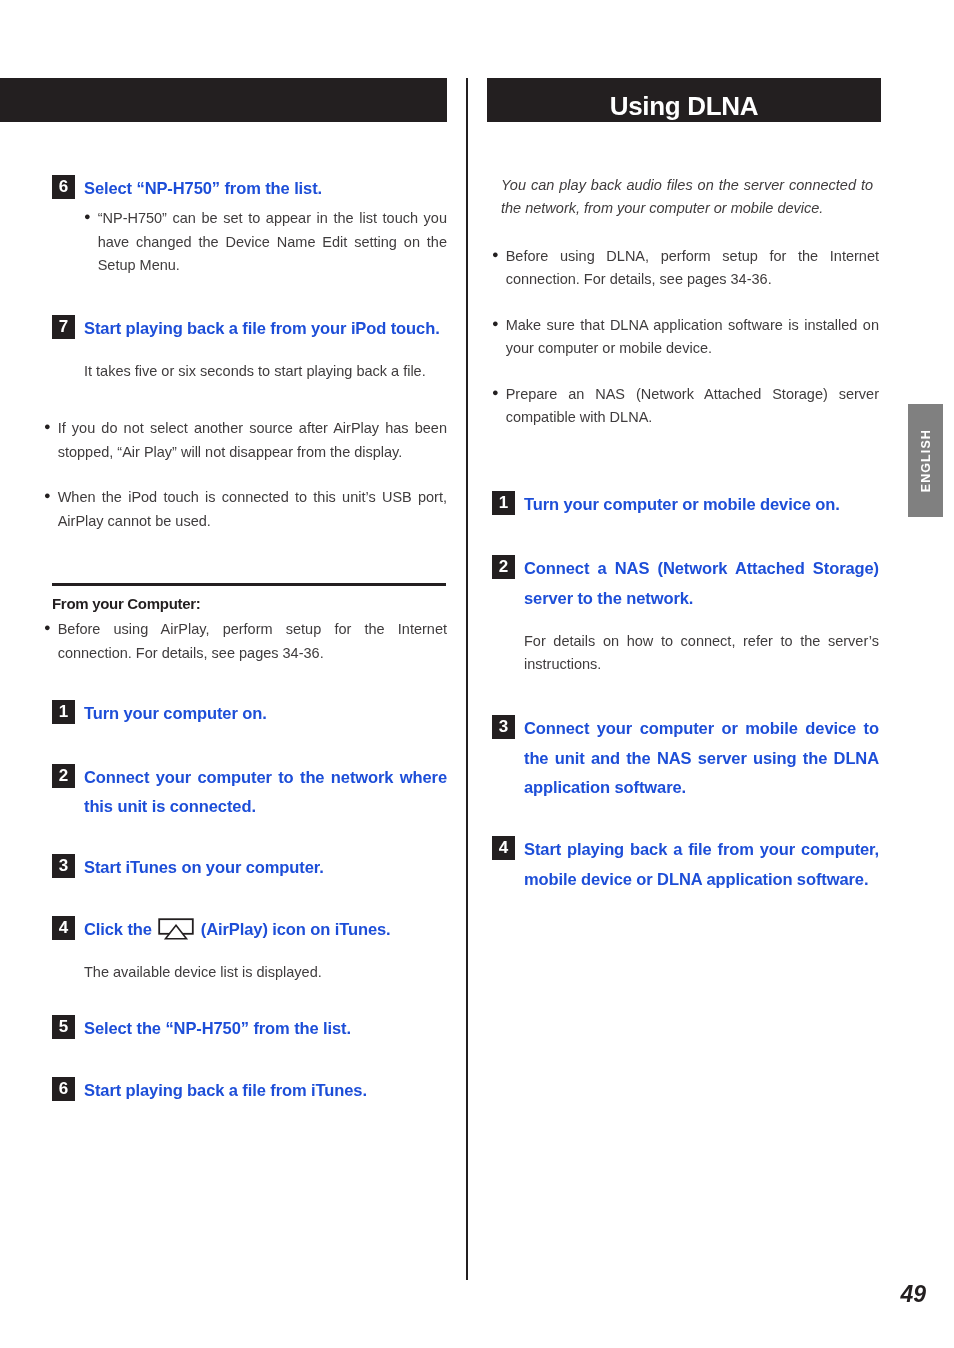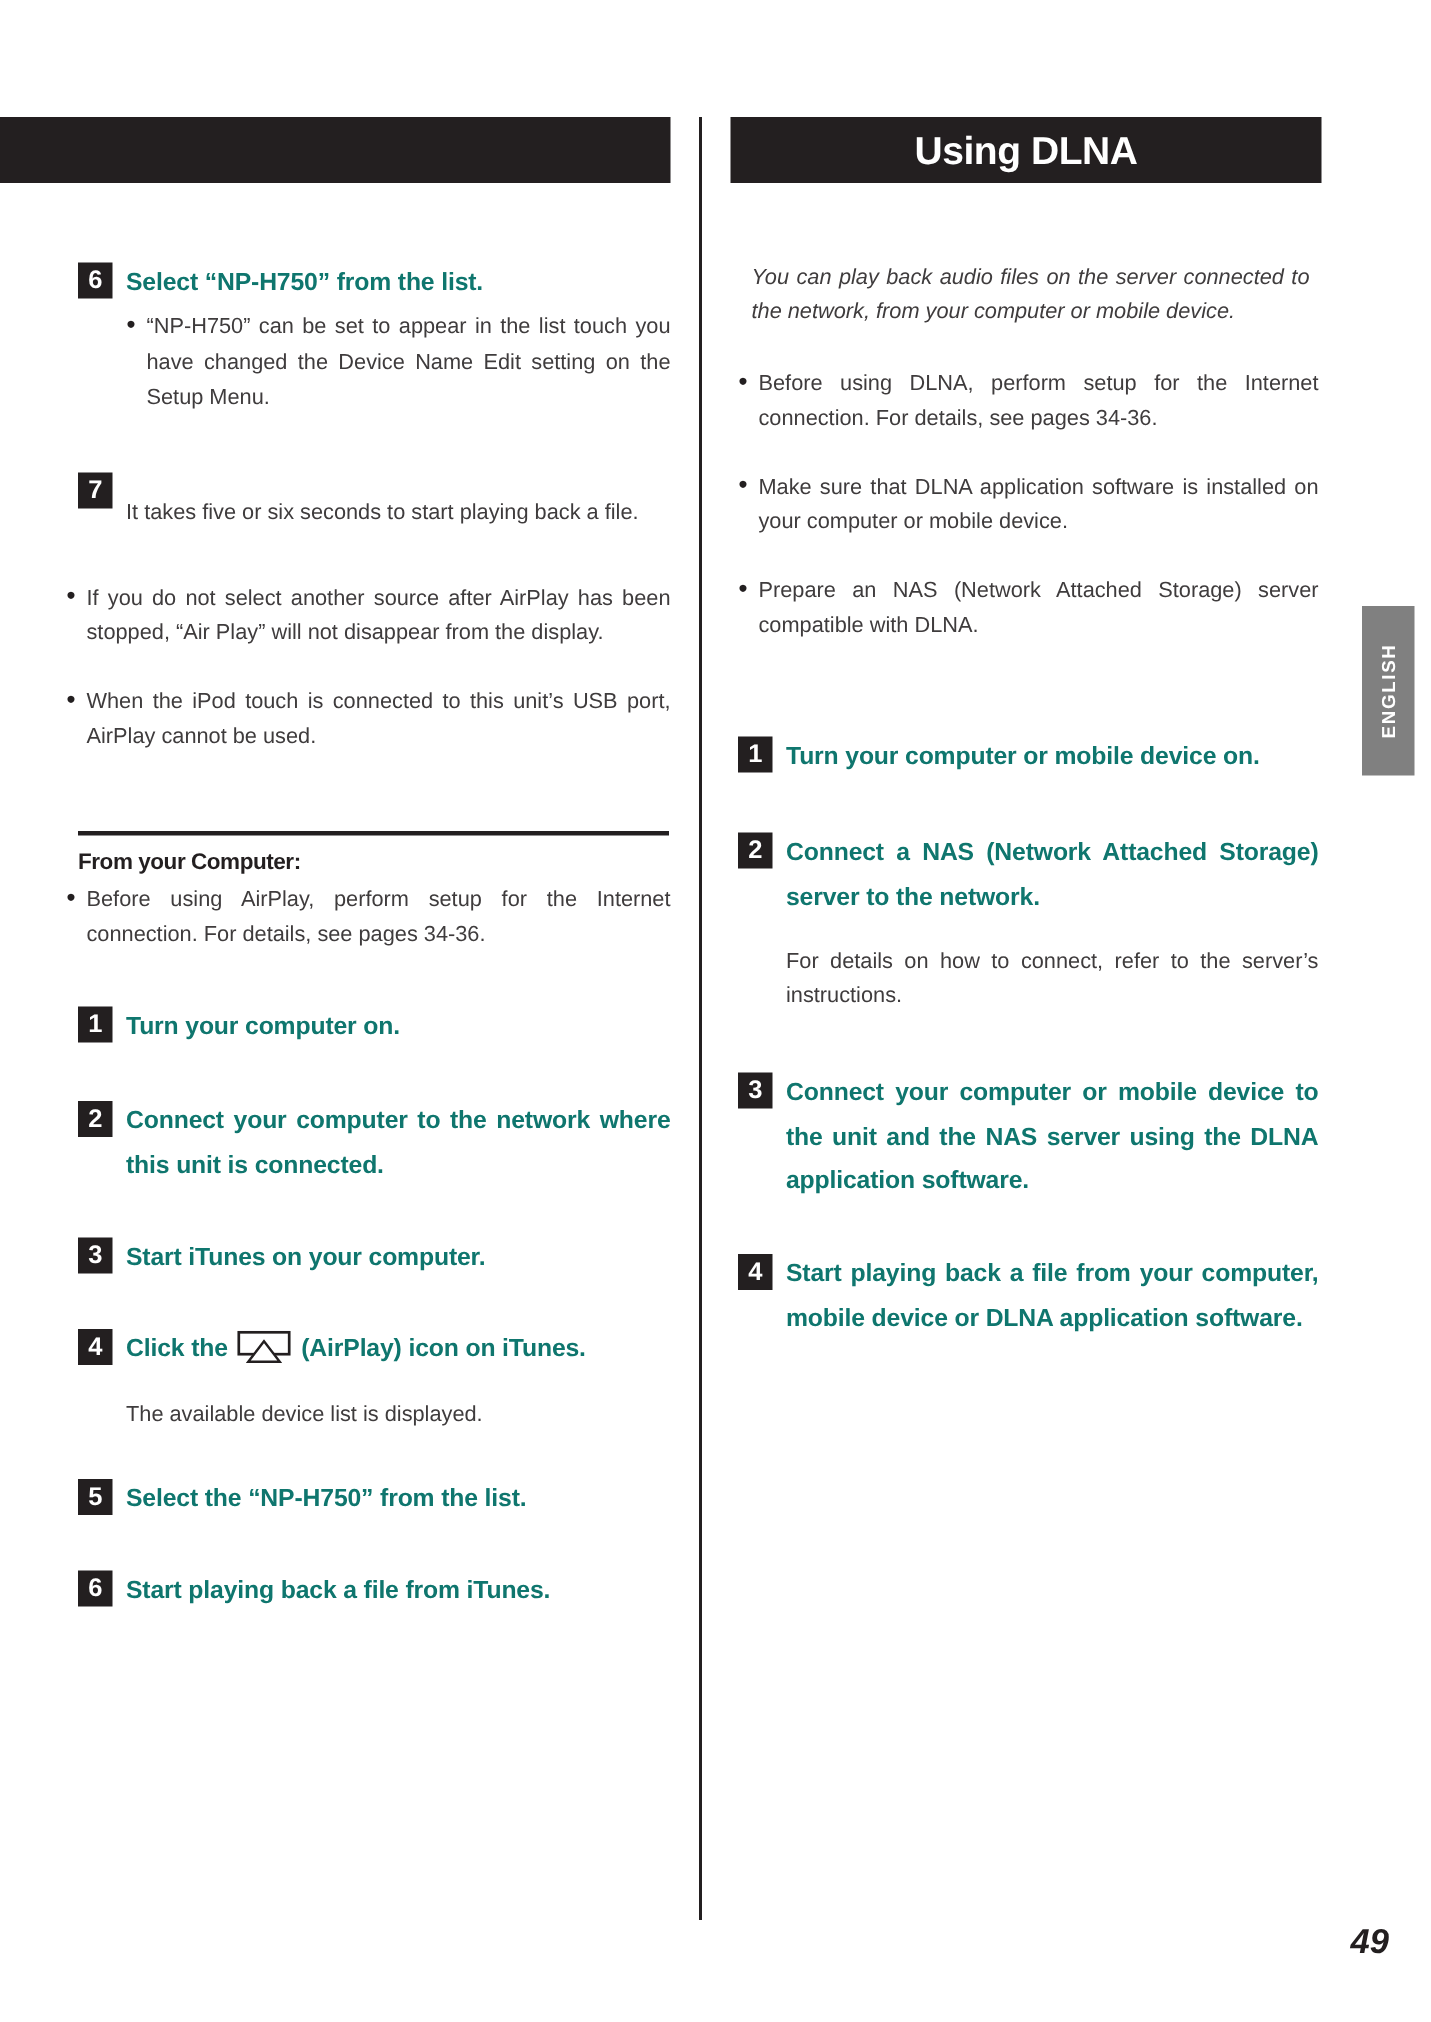--- a/index.html
+++ b/index.html
@@ -42,21 +42,21 @@
     width: 1.5px;
     height: 1202px;
     background: #231f20;
   }
 
   
   .bar {
     background: #231f20;
     height: 44px;
     display: flex;
-    align-items: center;
+    align-items: flex-end;
     justify-content: center;
   }
   .bar-left {
     width: 447px;
   }
   .bar-right {
     width: 394px;
   }
   .bar-title {
     color: #ffffff;
@@ -116,21 +116,21 @@
     margin-top: 1px;
   }
   .step-body {
     flex: 1 1 auto;
     padding-left: 9px;
   }
   .step-title {
     font-size: 16.5px;
     font-weight: bold;
     line-height: 1.78;
-    color: #0f766e;
+    color: #1d4ed8;
     text-align: justify;
     letter-spacing: -0.1px;
   }
   .step-title.loose {
     text-align-last: left;
   }
   .step-note {
     font-size: 14.5px;
     line-height: 1.6;
     color: #3f3c3d;
@@ -226,20 +226,21 @@
           <div class="bullet-row step-subbullet">
             <span class="bullet-dot">●</span>
             <span class="bullet-text body-text">“NP-H750” can be set to appear in the list touch you have changed the Device Name Edit setting on the Setup Menu.</span>
           </div>
         </div>
       </div>
 
       <div class="step" style="margin-top:36px;">
         <div class="step-badge">7</div>
         <div class="step-body">
+          <div class="step-title">Start playing back a file from your iPod touch.</div>
           <div class="step-note">It takes five or six seconds to start playing back a file.</div>
         </div>
       </div>
 
       <div class="bullet-row" style="margin-top:34px; margin-left:-8px;">
         <span class="bullet-dot">●</span>
         <span class="bullet-text body-text">If you do not select another source after AirPlay has been stopped, “Air Play” will not disappear from the display.</span>
       </div>
 
       <div class="bullet-row" style="margin-top:22px; margin-left:-8px;">

